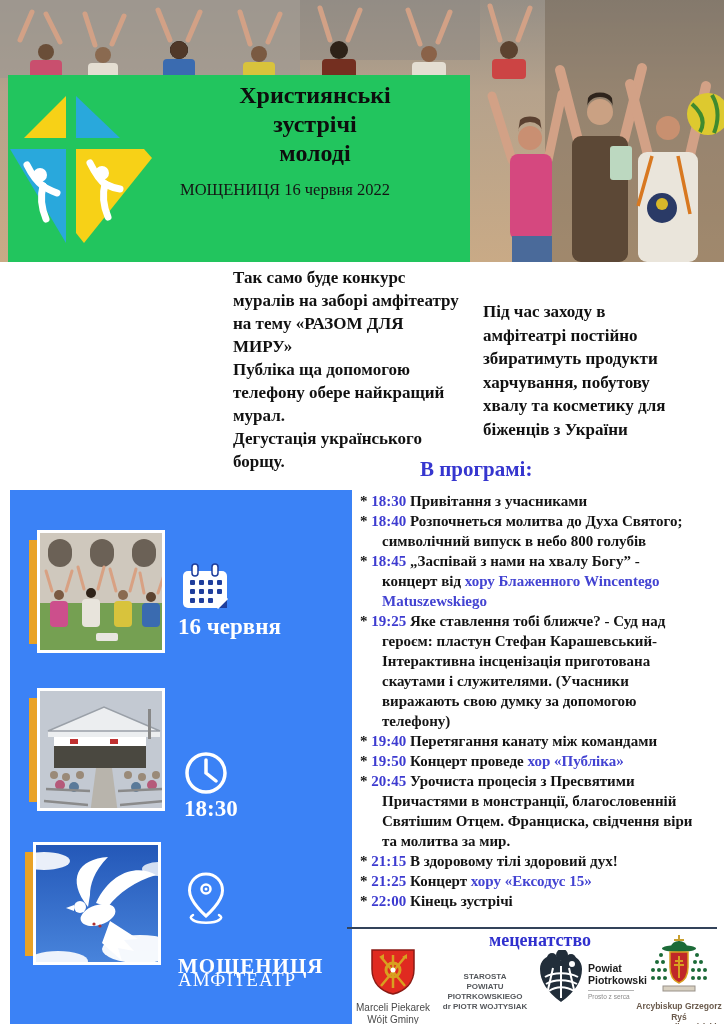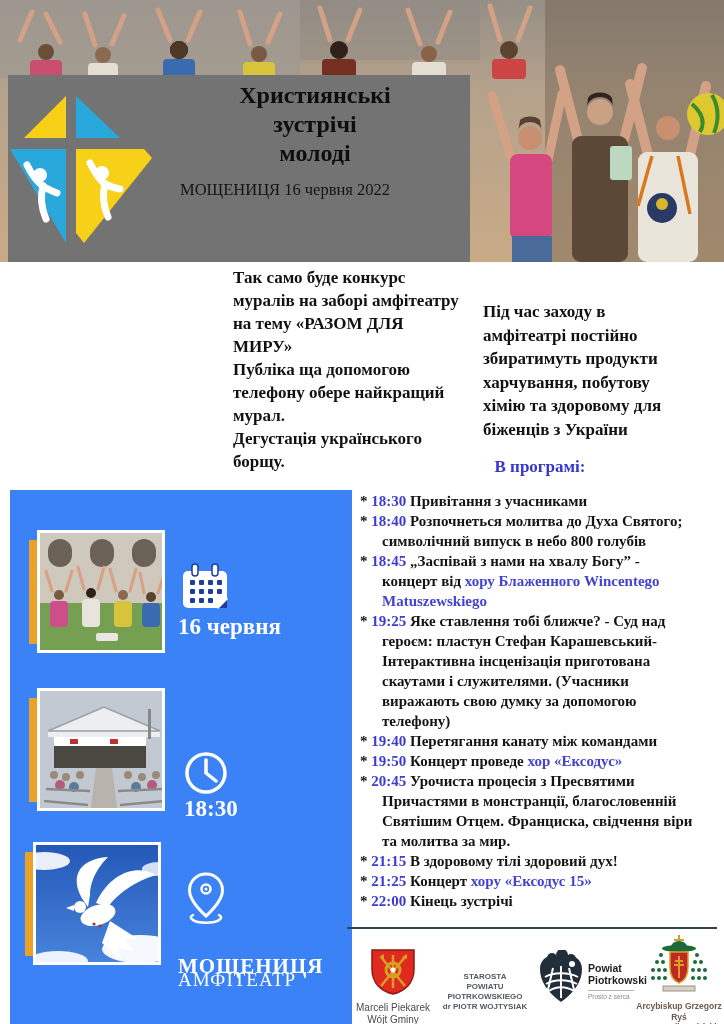--- a/index.html
+++ b/index.html
@@ -8,38 +8,38 @@
     position:relative; width:724px; height:1024px; margin:0 auto;
     background:#ffffff; overflow:hidden;
     font-family:"Liberation Serif", serif; color:#111;
   }
   .abs { position:absolute; }
 
   
   .banner { left:0; top:0; width:724px; height:262px; }
 
   
-  .title-card { left:8px; top:75px; width:462px; height:187px; background:#737373; }
+  .title-card { left:8px; top:75px; width:462px; height:187px; background:#22c55e; }
   .event-logo { position:absolute; left:2px; top:8px; }
   .main-title {
     position:absolute; left:146px; top:6px; width:322px; text-align:center;
     font-size:24px; font-weight:bold; line-height:29px; white-space:pre-line; color:#0d0d0d;
   }
   .subtitle-block { position:absolute; left:156px; top:104px; width:306px; font-size:16.5px; line-height:22px; color:#141414; }
   .loc-date { padding-left:16px; }
   .quote { white-space:pre-line; }
 
   
   .what-col { left:22px; top:292px; width:208px; font-size:18.5px; font-weight:bold; line-height:23px; white-space:pre-line; }
   .what-label { color:#3636cf; }
   .mural-col { left:233px; top:266px; width:248px; font-size:17px; font-weight:bold; line-height:23px; white-space:pre-line; }
   .aid-col { left:483px; top:300px; width:234px; font-size:17px; font-weight:bold; line-height:23.5px; white-space:pre-line; }
 
   
-  .prog-heading { left:420px; top:457px; width:240px; text-align:center; font-size:17px; font-weight:bold; color:#3636cf; }
+  .prog-heading { left:420px; top:457px; width:240px; font-size:21px; font-weight:bold; color:#3636cf; }
   .program { left:360px; top:491px; width:358px; font-size:15px; font-weight:bold; line-height:20px; color:#141414; }
   .prog-item { padding-left:22px; text-indent:-22px; white-space:pre-line; }
   .ptime { color:#3d3bd0; }
   .pblue { color:#4343d2; }
 
   
   .sidebar { left:10px; top:490px; width:342px; height:534px; background:#3b82f6; }
   .photo-frame { position:absolute; width:128px; height:123px; border:3px solid #ffffff; overflow:hidden; }
   .ph1 { left:27px; top:40px; } .ph2 { left:27px; top:198px; } .ph3 { left:23px; top:352px; }
   .obar { position:absolute; width:13px; height:104px; background:#e9a226; }
@@ -170,39 +170,39 @@
 МИРУ»
 Публіка ща допомогою
 телефону обере найкращий
 мурал.
 Дегустація українського
 борщу.</p>
   <p class="abs aid-col">Під час заходу в
 амфітеатрі постійно
 збиратимуть продукти
 харчування, побутову
-хімію та здоровому для
+хвалу та косметику для
 біженців з України</p>
 
   <div class="abs prog-heading">В програмі:</div>
   <div class="abs program">
       <div class="prog-item"><span>* </span><span class="ptime">18:30 </span><span>Привітання з учасниками</span></div>
       <div class="prog-item"><span>* </span><span class="ptime">18:40 </span><span>Розпочнеться молитва до Духа Святого;
 символічний випуск в небо 800 голубів</span></div>
       <div class="prog-item"><span>* </span><span class="ptime">18:45 </span><span>„Заспівай з нами на хвалу Богу” -
 концерт від </span><span class="pblue">хору Блаженного Wincentego
 Matuszewskiego</span></div>
       <div class="prog-item"><span>* </span><span class="ptime">19:25 </span><span>Яке ставлення тобі ближче? - Суд над
 героєм: пластун Стефан Карашевський-
 Інтерактивна інсценізація приготована
 скаутами і служителями. (Учасники
 виражають свою думку за допомогою
 телефону)</span></div>
       <div class="prog-item"><span>* </span><span class="ptime">19:40 </span><span>Перетягання канату між командами</span></div>
-      <div class="prog-item"><span>* </span><span class="ptime">19:50 </span><span>Концерт проведе </span><span class="pblue">хор «Ексодус»</span></div>
+      <div class="prog-item"><span>* </span><span class="ptime">19:50 </span><span>Концерт проведе </span><span class="pblue">хор «Публіка»</span></div>
       <div class="prog-item"><span>* </span><span class="ptime">20:45 </span><span>Урочиста процесія з Пресвятими
 Причастями в монстранції, благословеннiй
 Святішим Отцем. Франциска, свідчення віри
 та молитва за мир.</span></div>
       <div class="prog-item"><span>* </span><span class="ptime">21:15 </span><span>В здоровому тілі здоровий дух!</span></div>
       <div class="prog-item"><span>* </span><span class="ptime">21:25 </span><span>Концерт </span><span class="pblue">хору «Ексодус 15»</span></div>
       <div class="prog-item"><span>* </span><span class="ptime">22:00 </span><span>Кінець зустрічі</span></div>
     </div>
 
   <div class="abs sidebar">
@@ -321,20 +321,21 @@
       <circle cx="23" cy="19" r="4.5" fill="none" stroke="#ffffff" stroke-width="2.5"></circle>
       <circle cx="23" cy="19" r="1.5" fill="#ffffff"></circle>
       <path d="M10,50 C14,53.5 32,53.5 36,50" stroke="#ffffff" stroke-width="2.5" fill="none" stroke-linecap="round"></path>
       <path d="M10,50 C7,48 7,47 10,45 M36,50 C39,48 39,47 36,45" stroke="#ffffff" stroke-width="2.5" fill="none" stroke-linecap="round"></path>
     </svg>
     <div class="slabel place-line1">АМФІТЕАТР</div>
     <div class="slabel place-line2">МОЩЕНИЦЯ</div>
   </div>
 
   <div class="abs sp-divider"></div>
+  <div class="abs sp-heading">меценатство</div>
 
   <div class="abs sp1 sans">
     <svg width="50" height="48" viewBox="0 0 50 48">
       <path d="M4,2 H46 V21 C46,35 37,43 25,46 C13,43 4,35 4,21 Z" fill="#e02a20" stroke="#8a1a14" stroke-width="1.5"></path>
       <g stroke="#d8a020" stroke-width="2.5" fill="none">
         <path d="M13,38 L37,9 M13,9 L37,38"></path>
         <path d="M25,7 L25,40"></path>
       </g>
       <circle cx="25" cy="22" r="7" fill="none" stroke="#d8a020" stroke-width="3"></circle>
       <circle cx="25" cy="22" r="2.5" fill="#ffffff"></circle>

